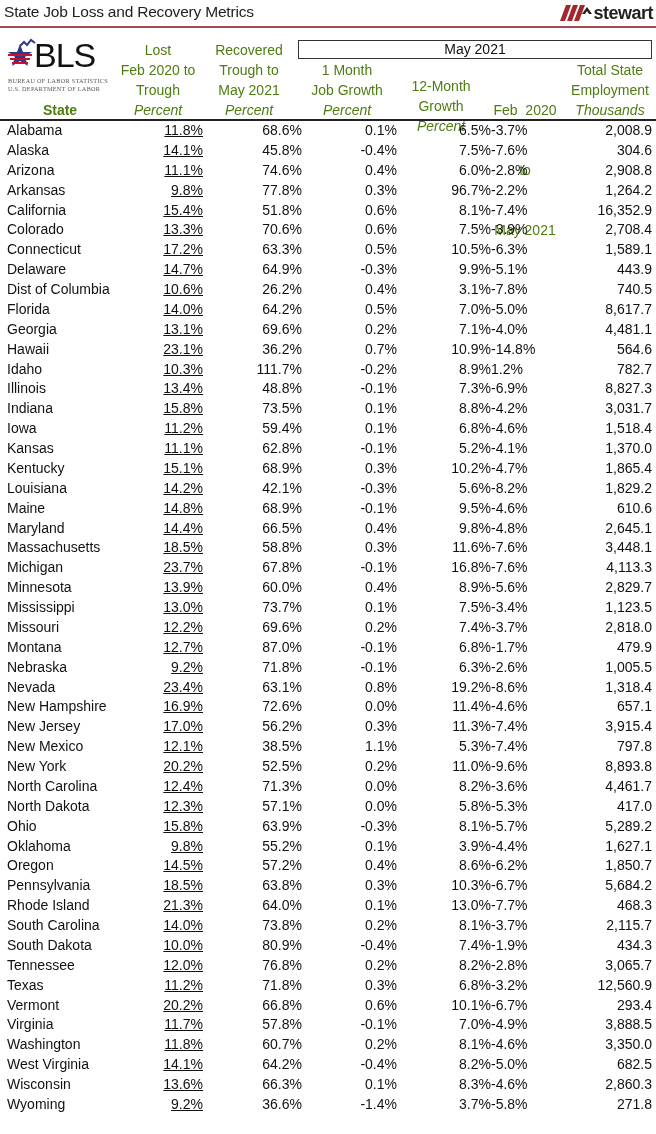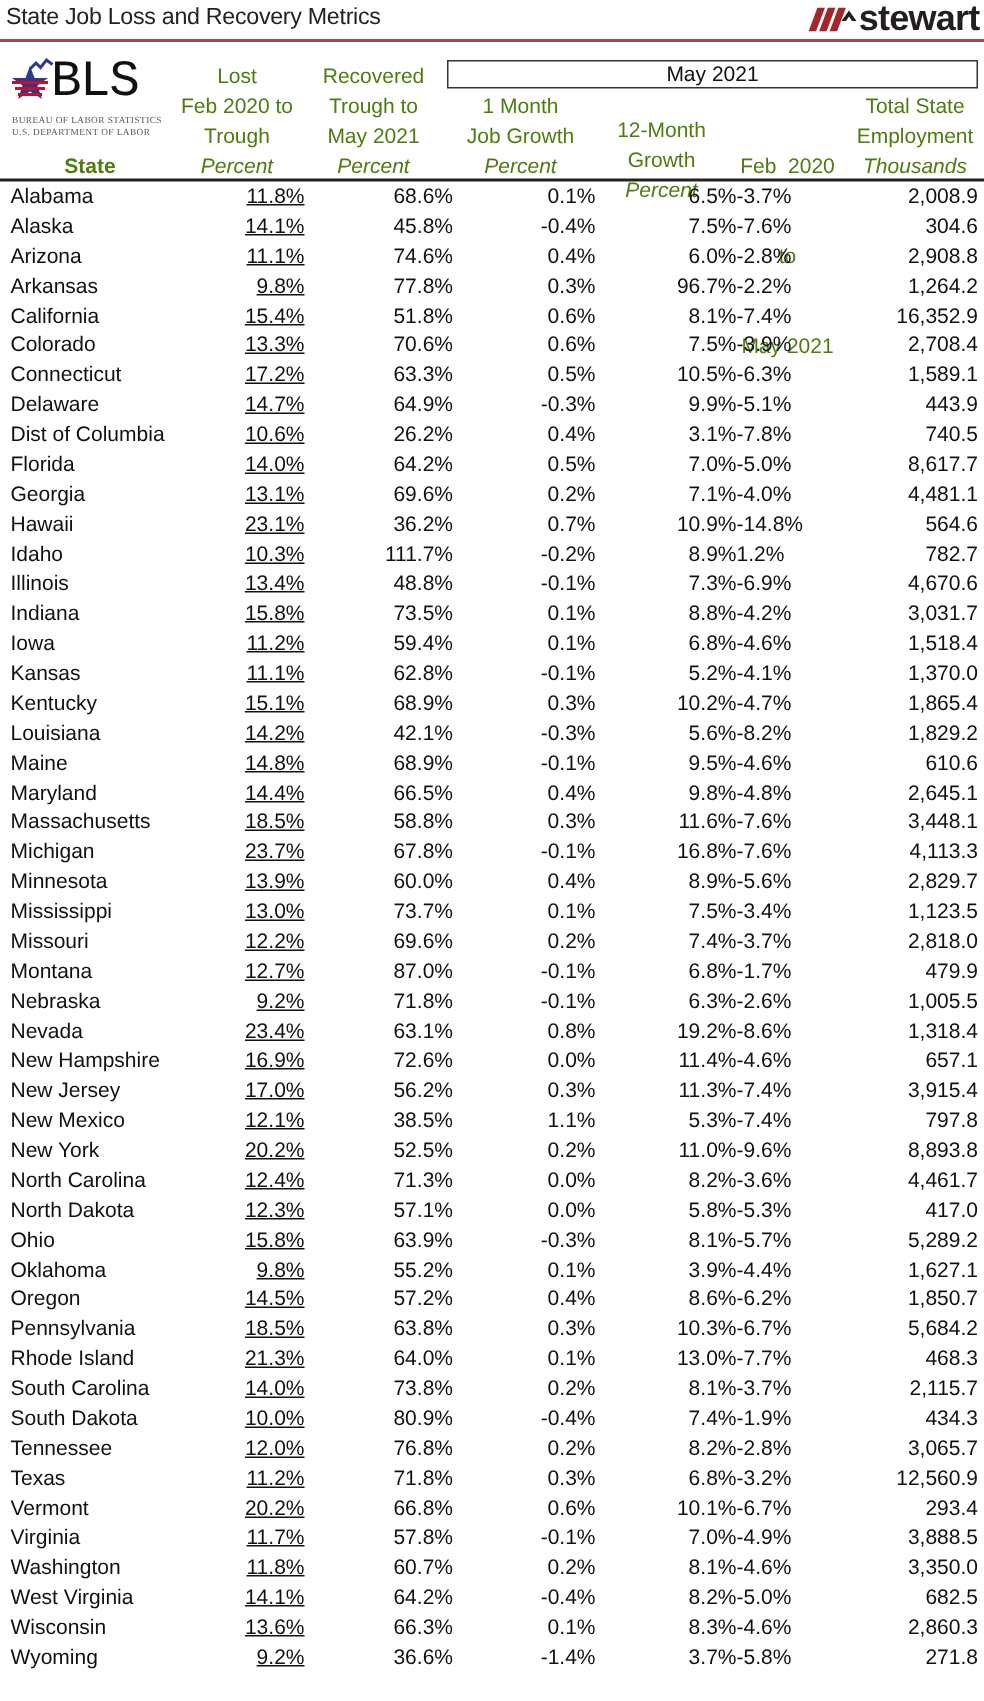--- a/index.html
+++ b/index.html
@@ -1,23 +1,23 @@
 <!DOCTYPE html>
 <html><head>
 <meta charset="utf-8">
 <style>
   html, body { margin:0; padding:0; background:#fff; }
   body { width:656px; height:1134px; overflow:hidden; position:relative; font-family:"Liberation Sans Narrow","Liberation Sans", sans-serif; color:#111; }
   .title { position:absolute; left:4px; top:3px; font-size:15.5px; letter-spacing:-0.2px; color:#222; }
   .brand { position:absolute; right:3px; top:2px; height:22px; display:flex; align-items:center; }
   .brand .slashes { width:36px; height:16px; }
-  .brand-text { font-family:"Liberation Sans", sans-serif; font-weight:bold; font-size:24px; color:#231f20; letter-spacing:-0.5px; margin-left:1px; }
+  .brand-text { font-family:"Liberation Sans", sans-serif; font-weight:bold; font-size:18px; color:#231f20; letter-spacing:-0.5px; margin-left:1px; }
   .rule { position:absolute; left:0; top:26px; width:656px; height:2px; background:#a64a4f; }
   .logo { position:absolute; left:6px; top:38px; width:100px; height:58px; }
-  .logo-text { position:absolute; left:34px; top:38px; font-family:Liberation Mono, monospace; font-size:34px; line-height:34px; color:#111; letter-spacing:-1px; }
+  .logo-text { position:absolute; left:34px; top:38px; font-family:Liberation Sans, sans-serif; font-size:34px; line-height:34px; color:#111; letter-spacing:-1px; }
   .logo-sub { position:absolute; left:8px; top:77px; font-family:"Liberation Serif", serif; font-size:6.2px; line-height:7.5px; color:#555; letter-spacing:0.3px; white-space:nowrap; }
   .hdr { position:absolute; text-align:center; font-size:14px; line-height:20px; color:#4d7c0f; }
   .hdr .it { font-style:italic; }
   .hdr .b { font-weight:bold; }
   .may-box { position:absolute; left:298px; top:40px; width:354px; height:19px; border:1.5px solid #333; box-sizing:border-box; text-align:center; font-size:14px; line-height:17px; }
   .hdr-rule { position:absolute; left:0; top:119px; width:656px; height:2px; background:#222; }
   table.data { position:absolute; left:0; top:121px; width:656px; border-collapse:collapse; font-size:14px; }
   table.data td { padding:0; height:19.87px; line-height:19.87px; white-space:nowrap; }
   td.st { padding-left:7px !important; width:120px; text-align:left; }
   td.c1 { width:76px; text-align:right;text-decoration:underline; }
@@ -222,21 +222,21 @@
         <td class="c5">1.2%</td>
         <td class="c6">782.7</td>
       </tr>
       <tr>
         <td class="st">Illinois</td>
         <td class="c1">13.4%</td>
         <td class="c2">48.8%</td>
         <td class="c3">-0.1%</td>
         <td class="c4">7.3%</td>
         <td class="c5">-6.9%</td>
-        <td class="c6">4,670.6</td>
+        <td class="c6">8,827.3</td>
       </tr>
       <tr>
         <td class="st">Indiana</td>
         <td class="c1">15.8%</td>
         <td class="c2">73.5%</td>
         <td class="c3">0.1%</td>
         <td class="c4">8.8%</td>
         <td class="c5">-4.2%</td>
         <td class="c6">3,031.7</td>
       </tr>

